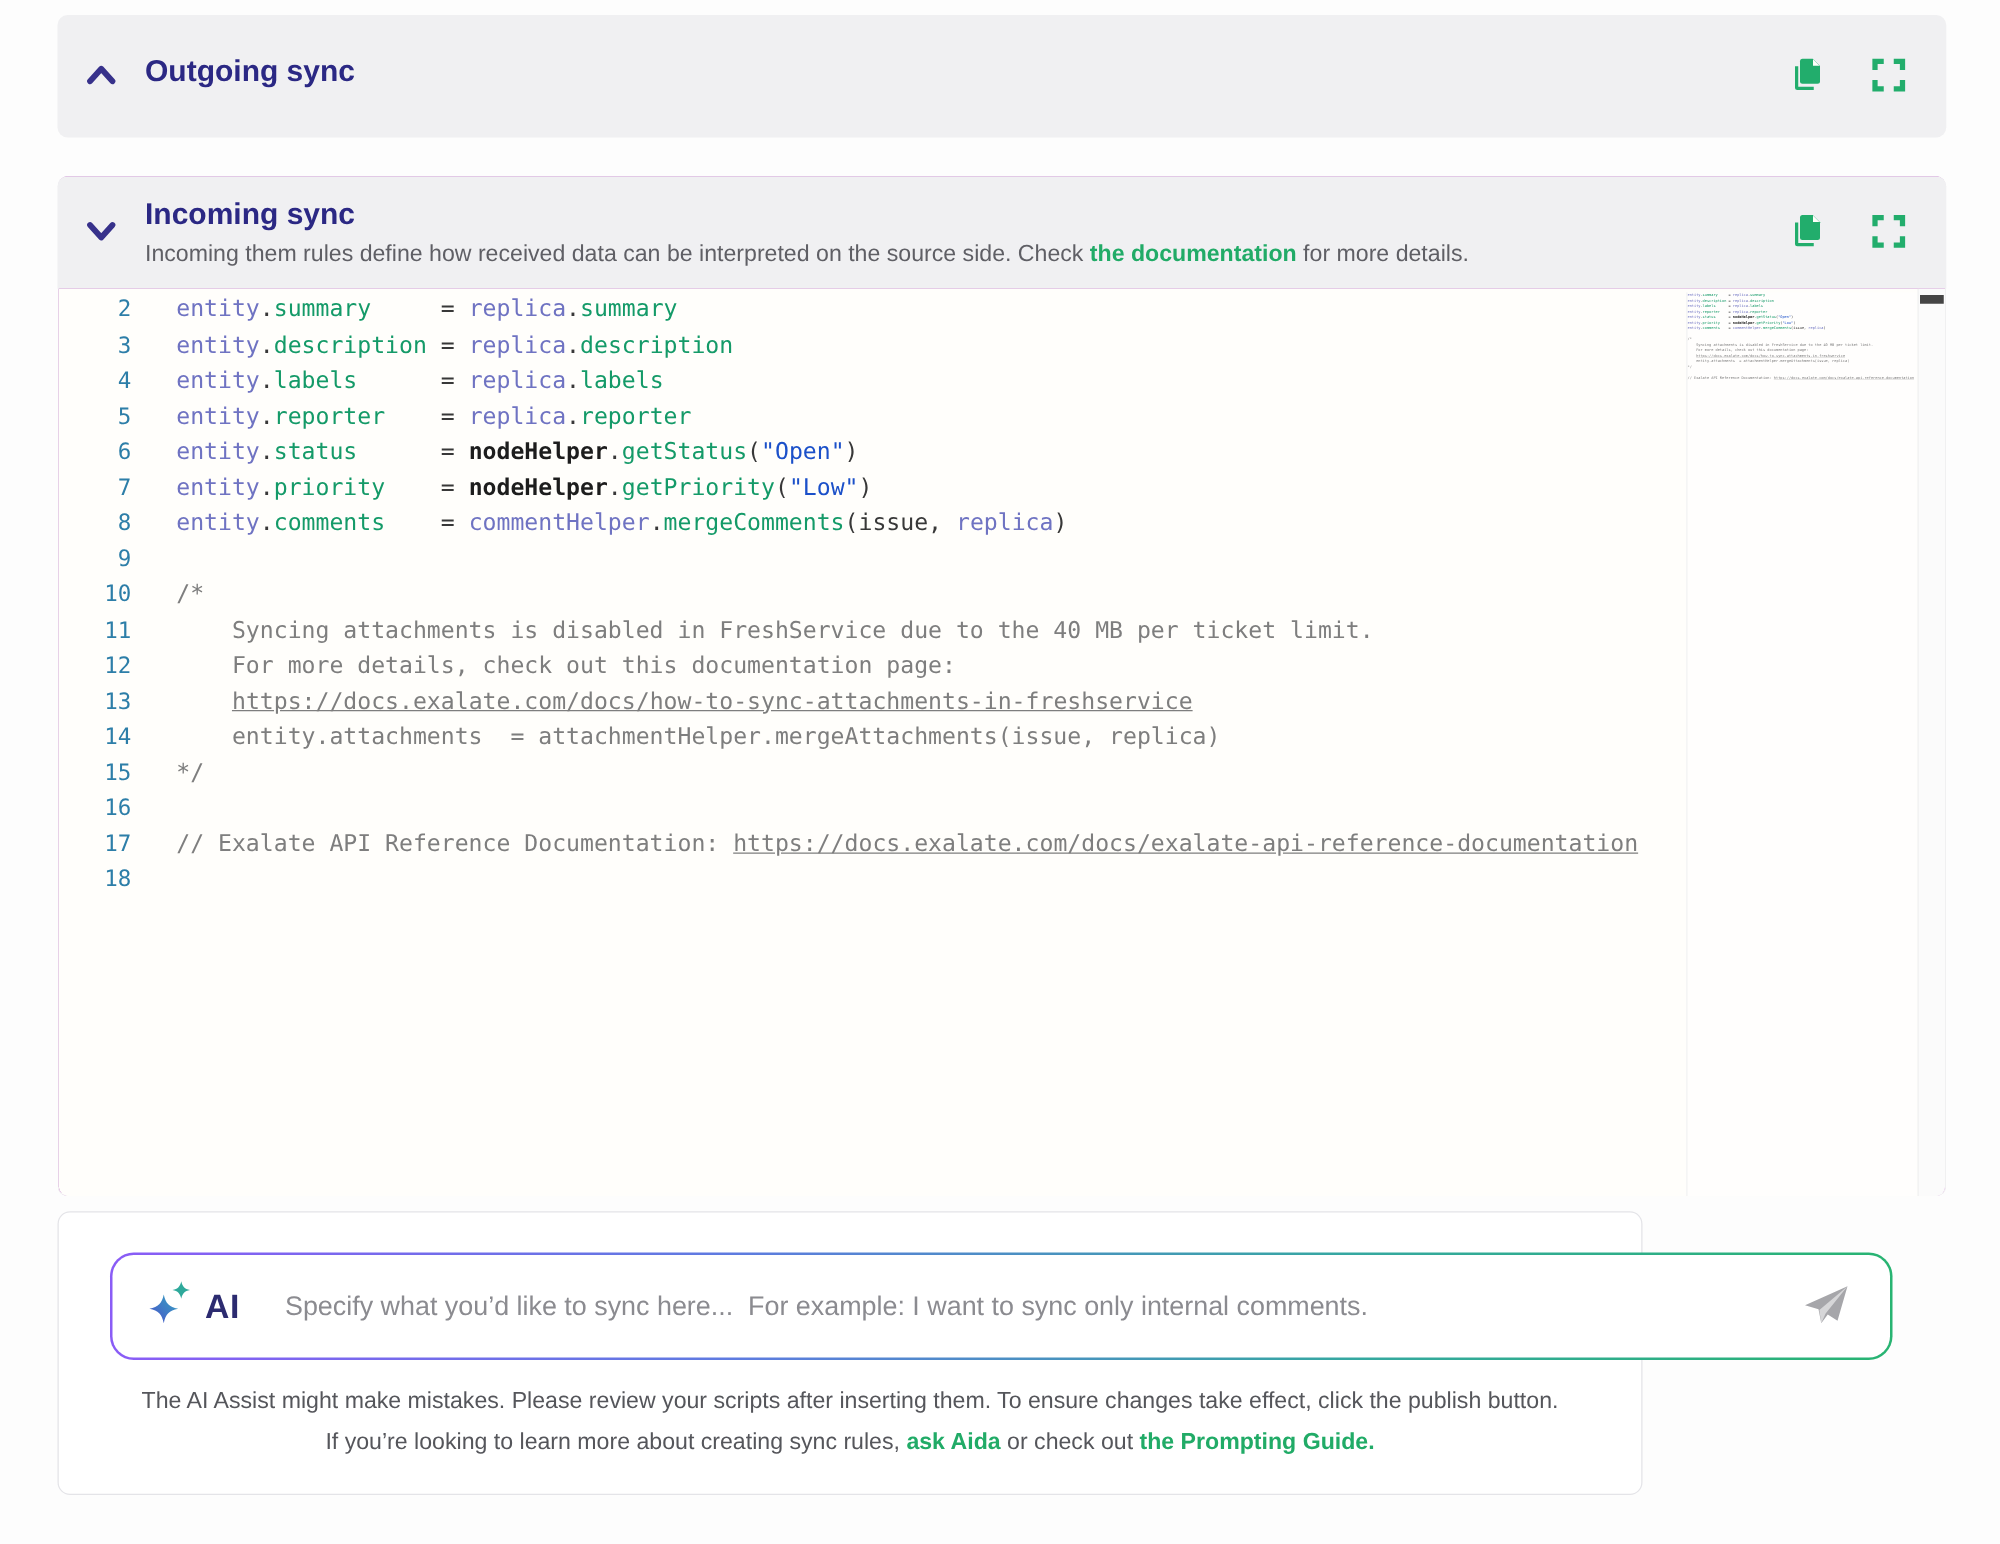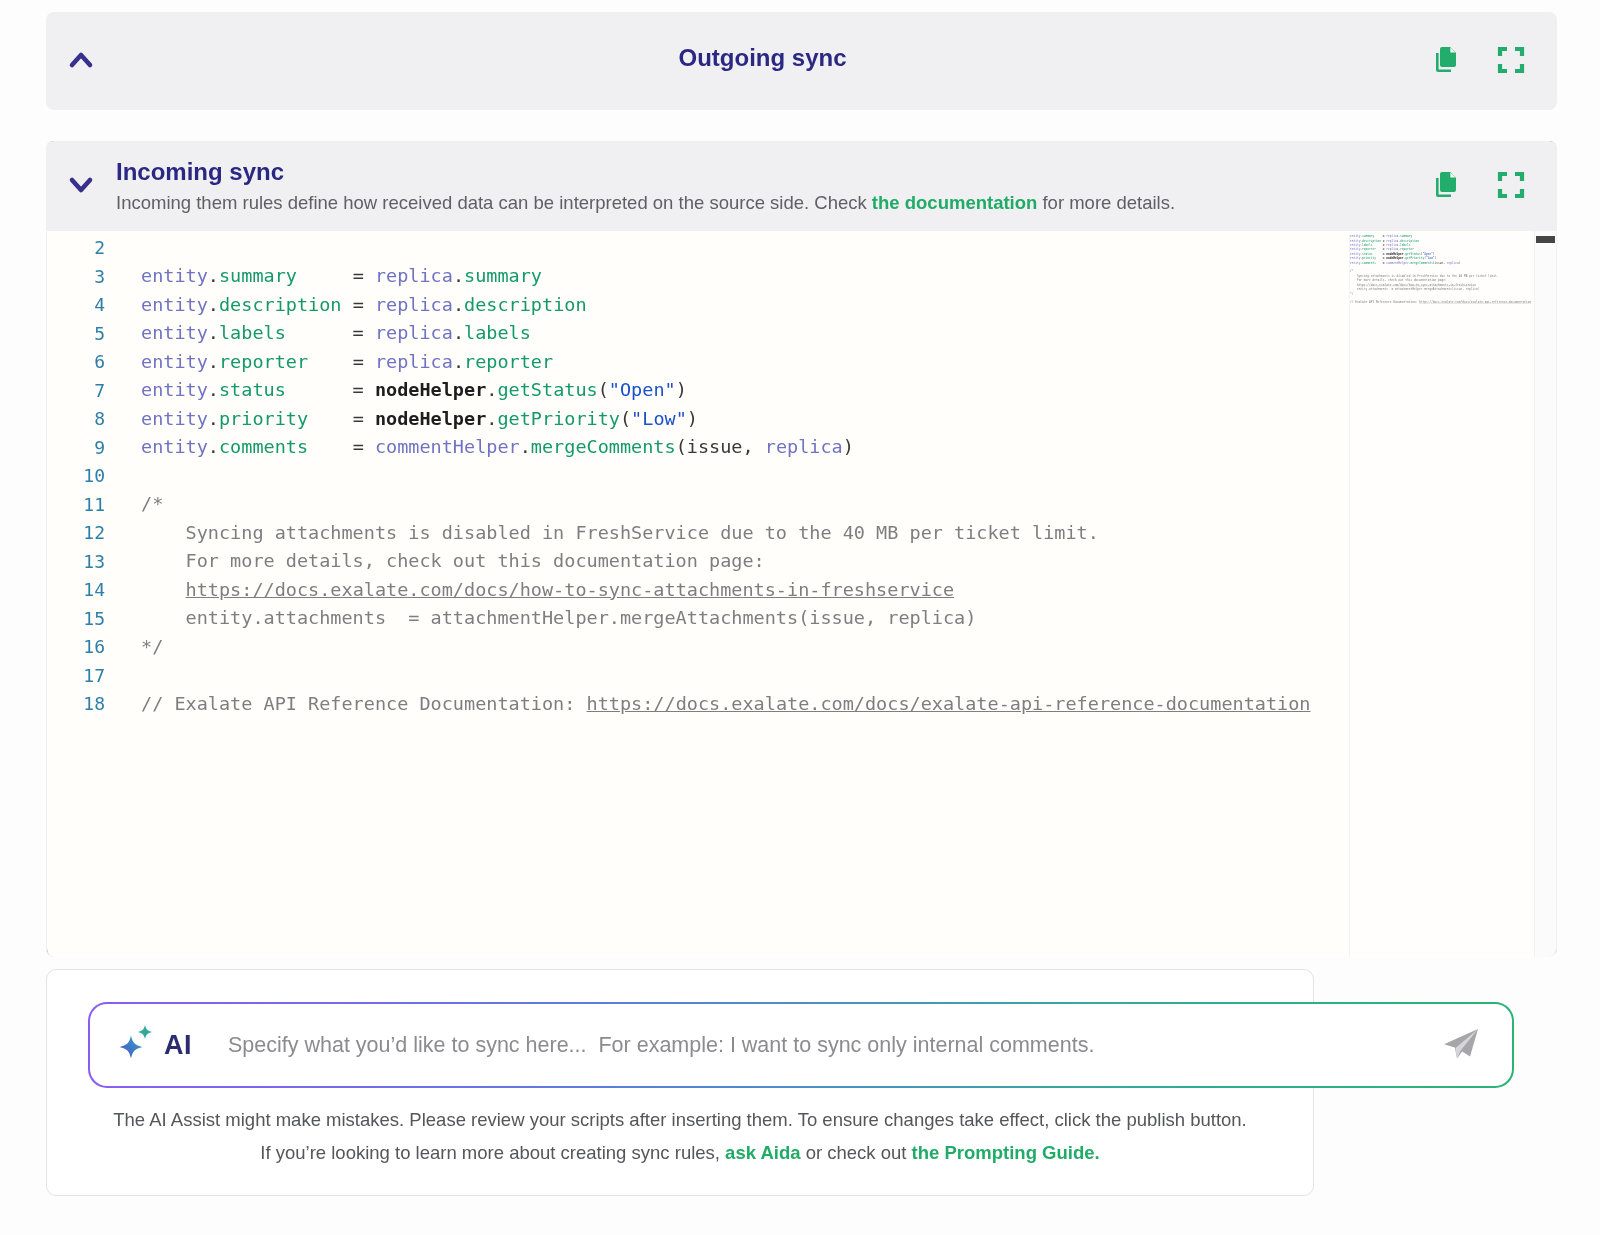--- a/index.html
+++ b/index.html
@@ -17,21 +17,21 @@
     border-radius:8px;
   }
   
   .sec-head {
     display:flex; align-items:center;
     background:#f0f0f2;
     padding:0 30px 0 20px;
     border-radius:8px;
   }
   .outgoing { margin-top:12px; height:98px; }
-  .outgoing .sec-head { height:98px;text-align:center; }
+  .outgoing .sec-head { height:98px; }
   .incoming { margin-top:32px; height:816px; background:#a21caf; border:1px solid #f0f0f1; border-top:none; }
   .incoming .sec-head { height:90px; margin:-1px -1px 0 -1px; border-radius:8px 8px 0 0; }
   .chev-btn {
     width:50px; height:40px; flex:0 0 50px;
     background:none; border:none; padding:0; cursor:pointer;
     display:flex; align-items:center; justify-content:flex-start;
   }
   .head-text { flex:1; min-width:0; }
   .sec-title {
     margin:0 0 6px 0;
@@ -51,21 +51,20 @@
     position:absolute; left:0; top:3px; width:58px;
     text-align:right;
     font-family:"DejaVu Sans Mono", monospace;
     font-size:18px; line-height:28.5px; color:#2d7ea8;
     user-select:none;
   }
   .gutter div { height:28.5px; }
   .code-wrap {
     position:absolute; left:94px; top:3px; right:208px; bottom:0;
     overflow:hidden;
-    margin-top:28px;
   }
   .code {
     font-family:"DejaVu Sans Mono", monospace;
     font-size:18.5px; line-height:28.5px;
     white-space:pre; color:#383838;
   }
   .cl { height:28.5px; position:relative; }
   .gl::before { content:""; position:absolute; left:-4px; top:0; height:100%; width:1.5px; background:#d6d6d6; }
   .code .id { color:#6f73c2; }
   .code .pr { color:#149a68; }

